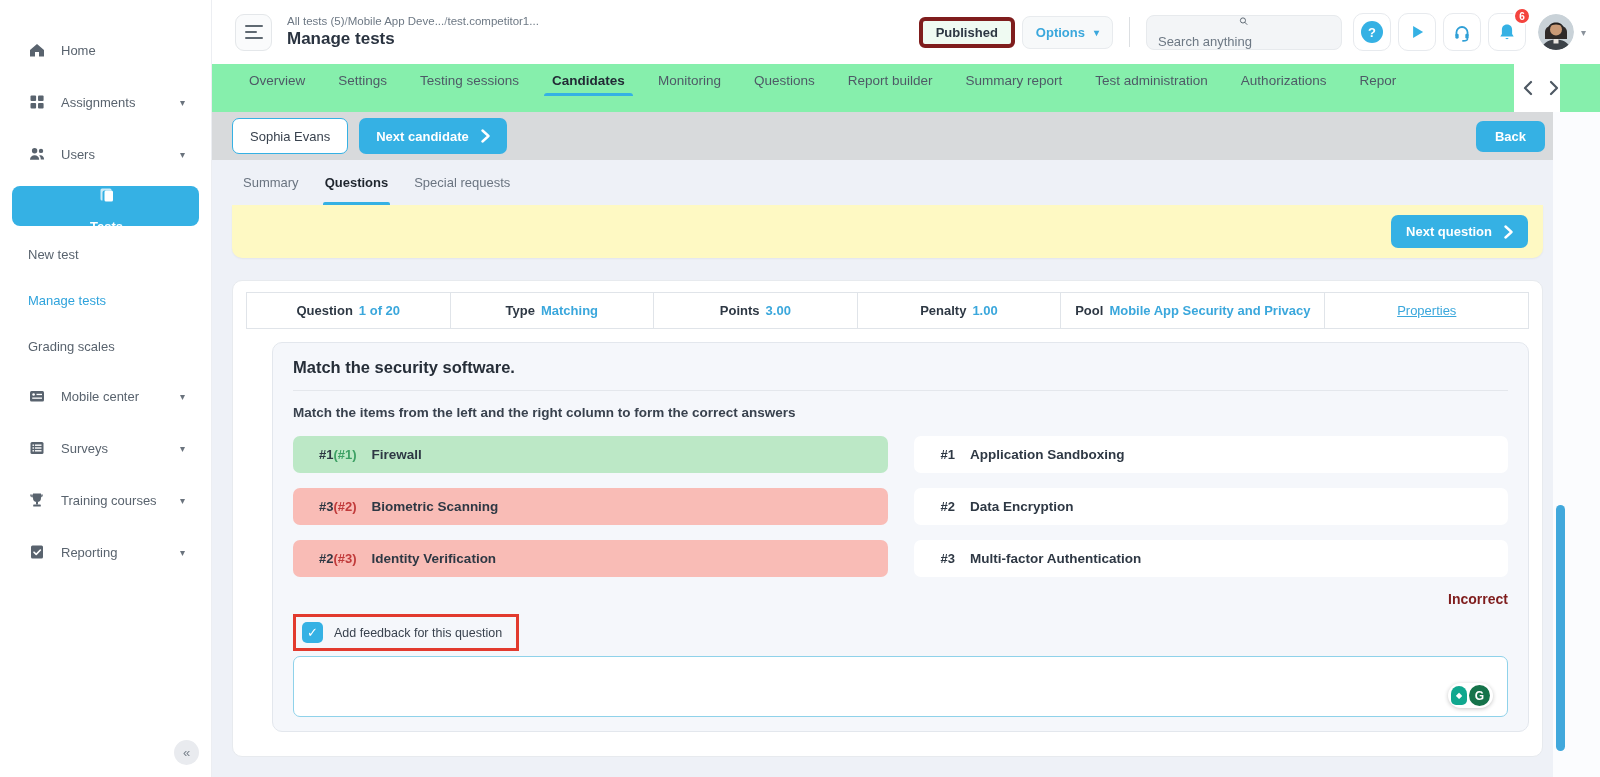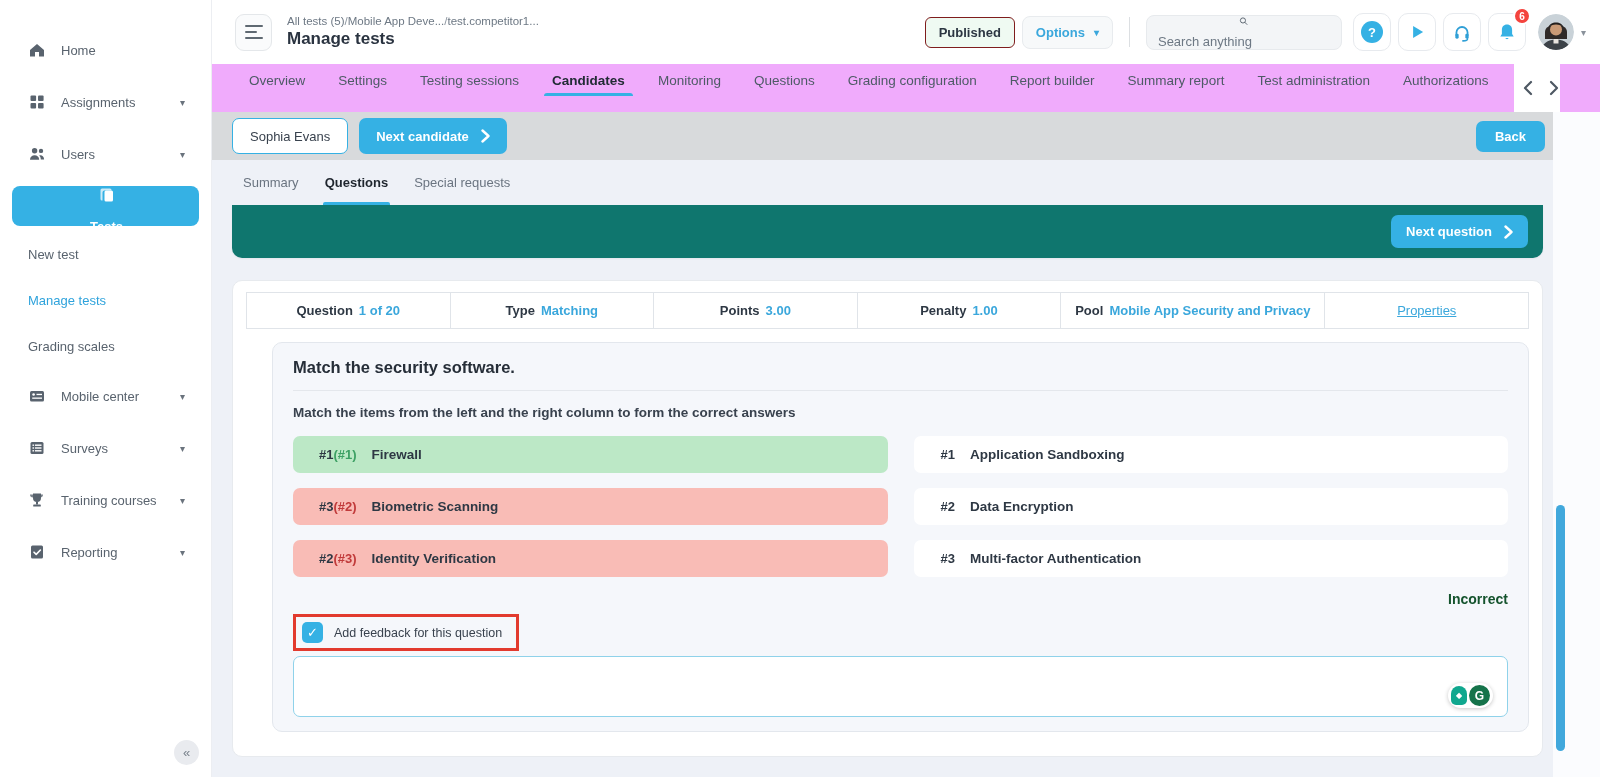--- a/index.html
+++ b/index.html
@@ -29,53 +29,53 @@
   .topbar { height:64px; background:#fff; display:flex; align-items:center; padding:0 14px 0 23px; gap:15px; }
   .hamburger { width:37px; height:37px; border:1px solid #e4e7ea; border-radius:9px; background:#fafbfc; display:flex; flex-direction:column; justify-content:center; align-items:flex-start; gap:4px; padding-left:9px; cursor:pointer; }
   .hamburger i { display:block; height:2px; background:#5f6972; border-radius:1px; }
   .h1w { width:18px; } .h2w { width:12px; } .h3w { width:18px; }
   .crumb-block { display:flex; flex-direction:column; }
   .crumbs { font-size:11.5px; color:#6d7884; display:flex; align-items:center; }
   .crumb { cursor:pointer; }
   .crumb-sep { color:#8b949e; }
   .page-title { font-size:17px; font-weight:700; color:#2a3340; margin-top:2px; }
   .topbar-right { margin-left:auto; display:flex; align-items:center; gap:7px; }
-  .badge-published { height:31px; padding:0 13px; border:1px solid #7f1d1d; background:#effaf2; border-radius:6px; font-size:13px; font-weight:700; color:#2c3642; display:flex; align-items:center; }
+  .badge-published { height:31px; padding:0 13px; border:4px solid #7f1d1d; background:#effaf2; border-radius:6px; font-size:13px; font-weight:700; color:#2c3642; display:flex; align-items:center; }
   .btn-options { height:33px; padding:0 13px; border:1px solid #e8ebee; background:#f7f9fa; border-radius:8px; color:#3aa7dc; font-size:13px; font-weight:700; display:flex; align-items:center; gap:9px; cursor:pointer; }
   .btn-options .caret { font-size:10px; }
   .vdivider { width:1px; height:30px; background:#dcdfe2; margin:0 9px; }
   .search { height:35px; width:196px; background:#f3f5f7; border:1px solid #e7eaed; border-radius:8px; display:flex; align-items:center; gap:8px; padding:0 11px; margin-right:4px;flex-direction:column; }
   .search input { border:none; background:transparent; outline:none; font-size:13px; color:#3c4653; width:100%; font-family:inherit; }
   .search input::placeholder { color:#6d7884; }
   .icon-btn { width:38px; height:38px; border:1px solid #e7eaee; border-radius:10px; background:#fff; display:flex; align-items:center; justify-content:center; position:relative; cursor:pointer; }
   .help-circle { width:22px; height:22px; border-radius:50%; background:#35b1e4; color:#fff; font-size:13px; font-weight:700; display:flex; align-items:center; justify-content:center; }
   .notif-badge { position:absolute; top:-7px; right:-6px; min-width:18px; height:18px; border-radius:9px; background:#f4443e; border:2px solid #fff; color:#fff; font-size:10px; font-weight:700; display:flex; align-items:center; justify-content:center; padding:0 3px; }
   .avatar { width:36px; height:36px; border-radius:50%; overflow:hidden; cursor:pointer; margin-left:5px; }
   .caret-user { font-size:10px; color:#8a929b; cursor:pointer; }
 
-  .tabbar { height:48px; background:#f0abfc; display:flex; align-items:stretch; gap:33px; padding:0 96px 16px 37px; position:relative; overflow:hidden; }
+  .tabbar { height:48px; background:#86efac; display:flex; align-items:stretch; gap:33px; padding:0 96px 16px 37px; position:relative; overflow:hidden; }
   .tab { display:flex; align-items:center; font-size:13.5px; color:#4e5a66; position:relative; white-space:nowrap; cursor:pointer; }
   .tab.active { color:#222b35; font-weight:700; }
   .tab.active::after { content:""; position:absolute; left:-8px; right:-8px; bottom:0; height:3px; background:#35b1e4; border-radius:3px 3px 0 0; }
   .tab-scrolls { position:absolute; right:40px; top:0; height:100%; display:flex; align-items:center; gap:16px; background:#fff; padding-left:8px; }
   .tab-scroll-btn { border:none; background:none; cursor:pointer; color:#4e5863; display:flex; align-items:center; }
 
   .candbar { height:48px; background:#d8dadc; display:flex; align-items:center; padding:0 8px 0 20px; gap:11px; margin-right:47px; }
   .cand-chip { height:36px; border:1.5px solid #35b1e4; border-radius:7px; background:#fff; padding:0 17px; font-size:13px; color:#39424e; display:flex; align-items:center; cursor:pointer; }
   .btn-primary { background:#35b1e4; color:#fff; font-weight:700; font-size:13px; border:none; border-radius:7px; display:flex; align-items:center; gap:12px; cursor:pointer; font-family:inherit; }
   .btn-next-cand { height:36px; padding:0 17px; }
   .btn-back { margin-left:auto; height:31px; padding:0 19px; }
 
   .subtabs { height:45px; display:flex; align-items:stretch; gap:26px; padding-left:31px; }
   .subtab { display:flex; align-items:center; font-size:13px; color:#6a7480; position:relative; cursor:pointer; white-space:nowrap; }
   .subtab.active { color:#1f262e; font-weight:700; }
   .subtab.active::after { content:""; position:absolute; left:-2px; right:-2px; bottom:0; height:3px; background:#35b1e4; border-radius:2px 2px 0 0; }
 
   .content { flex:1; padding:0 10px 0 20px; margin-right:47px; position:relative; }
-  .card-top { height:53px; background:#0f766e; border-radius:0 0 10px 10px; display:flex; align-items:center; justify-content:flex-end; padding:0 15px; box-shadow:0 1px 2px rgba(16,24,40,.05); }
+  .card-top { height:53px; background:#fef9c3; border-radius:0 0 10px 10px; display:flex; align-items:center; justify-content:flex-end; padding:0 15px; box-shadow:0 1px 2px rgba(16,24,40,.05); }
   .btn-nextq { height:33px; padding:0 15px; }
 
   .card-main { margin-top:22px; background:#fff; border:1px solid #e7eaee; border-radius:10px; padding:11px 13px 14px; height:477px; overflow:hidden; }
   .meta-bar { height:37px; border:1px solid #e0e4e9; display:flex; }
   .meta-seg { flex:1; display:flex; align-items:center; justify-content:center; gap:6px; border-right:1px solid #e0e4e9; font-size:13px; font-weight:700; color:#2e3844; white-space:nowrap; overflow:hidden; }
   .meta-seg .val { color:#3aa7dc; }
   .meta-seg.pool { flex:1.3; }
   .meta-seg.props { border-right:none; }
   .props-link { color:#3aa7dc; text-decoration:underline; font-weight:400; font-size:13px; cursor:pointer; }
 
@@ -84,21 +84,21 @@
   .q-hr { height:1px; background:#e4e7ec; margin:13px 0 14px; }
   .q-instr { font-size:13.5px; font-weight:700; color:#39424e; margin-bottom:16px; }
   .match-grid { display:grid; grid-template-columns:1fr 1fr; column-gap:26px; row-gap:15px; }
   .mi { height:37px; border-radius:7px; display:flex; align-items:center; padding-left:26px; font-size:13px; font-weight:700; color:#2e3844; }
   .mi .txt { margin-left:15px; font-size:13.5px; }
   .mi.correct { background:#bce8c6; }
   .mi.incorrect { background:#f9bcb6; }
   .mi .matched.ok { color:#3da064; }
   .mi .matched.bad { color:#c13a3a; }
   .mi.right-card { background:#fff; padding-left:27px; }
-  .result-row { text-align:right; margin-top:14px; font-size:14px; font-weight:600; color:#14532d; }
+  .result-row { text-align:right; margin-top:14px; font-size:14px; font-weight:600; color:#7f1d1d; }
   .fb-row { margin-top:7px; }
   .fb-outline { display:inline-flex; align-items:center; gap:11px; border:3px solid #e23a2e; padding:5px 14px 5px 6px; }
   .fb-check { width:21px; height:21px; background:#35b1e4; border-radius:5px; color:#fff; display:flex; align-items:center; justify-content:center; font-size:13px; cursor:pointer; }
   .fb-label { font-size:12.5px; color:#39424e; }
   .fb-area { margin-top:5px; position:relative; }
   .fb-area textarea { width:100%; height:61px; border:1px solid #8fd2ea; border-radius:7px; background:#fff; resize:none; outline:none; padding:10px 12px; font-family:inherit; font-size:13px; color:#39424e; display:block; }
   .gram-pill { position:absolute; right:15px; bottom:9px; display:flex; align-items:center; background:#fff; border-radius:14px; padding:2px 3px; box-shadow:0 1px 4px rgba(0,0,0,.22); gap:2px; }
   .gram-bulb { width:16px; height:19px; background:#10a78e; border-radius:8px 8px 5px 5px; color:#fff; font-size:8px; display:flex; align-items:center; justify-content:center; cursor:pointer; }
   .gram-g { width:21px; height:21px; border-radius:50%; background:#15734a; color:#fff; font-weight:700; font-size:12px; display:flex; align-items:center; justify-content:center; cursor:pointer; }
 
@@ -278,21 +278,20 @@
       </div>
     </header>
 
     <div class="tabbar">
       <div class="tab">Overview</div>
       <div class="tab">Settings</div>
       <div class="tab">Testing sessions</div>
       <div class="tab active">Candidates</div>
       <div class="tab">Monitoring</div>
       <div class="tab">Questions</div>
-      <div class="tab">Grading configuration</div>
       <div class="tab">Report builder</div>
       <div class="tab">Summary report</div>
       <div class="tab">Test administration</div>
       <div class="tab">Authorizations</div>
       <div class="tab">Repor</div>
       <div class="tab-scrolls">
         <button class="tab-scroll-btn">
           <svg width="11" height="16" viewBox="0 0 11 16">
               <path d="M9 2 L3 8 L9 14" stroke="#4e5863" stroke-width="2.2" fill="none" stroke-linecap="round" stroke-linejoin="round"></path>
             </svg>

